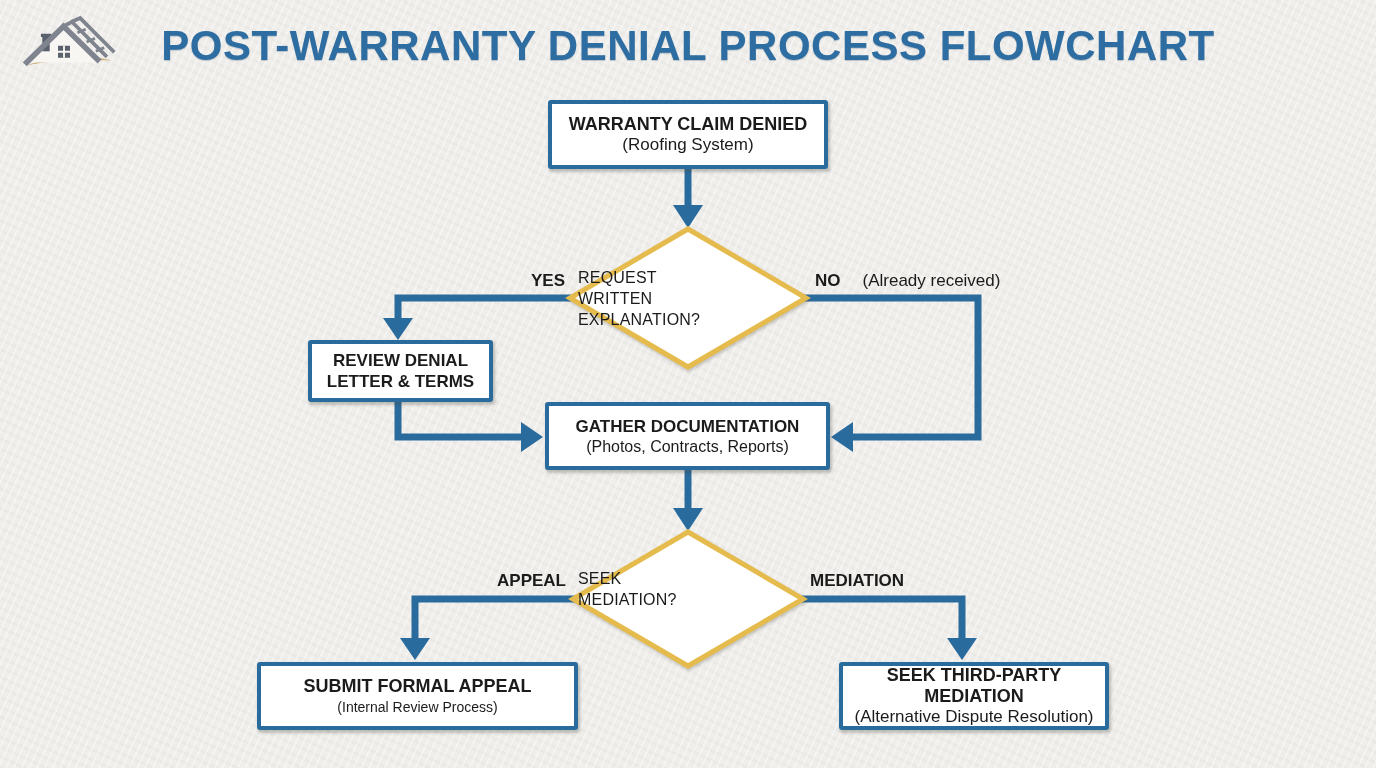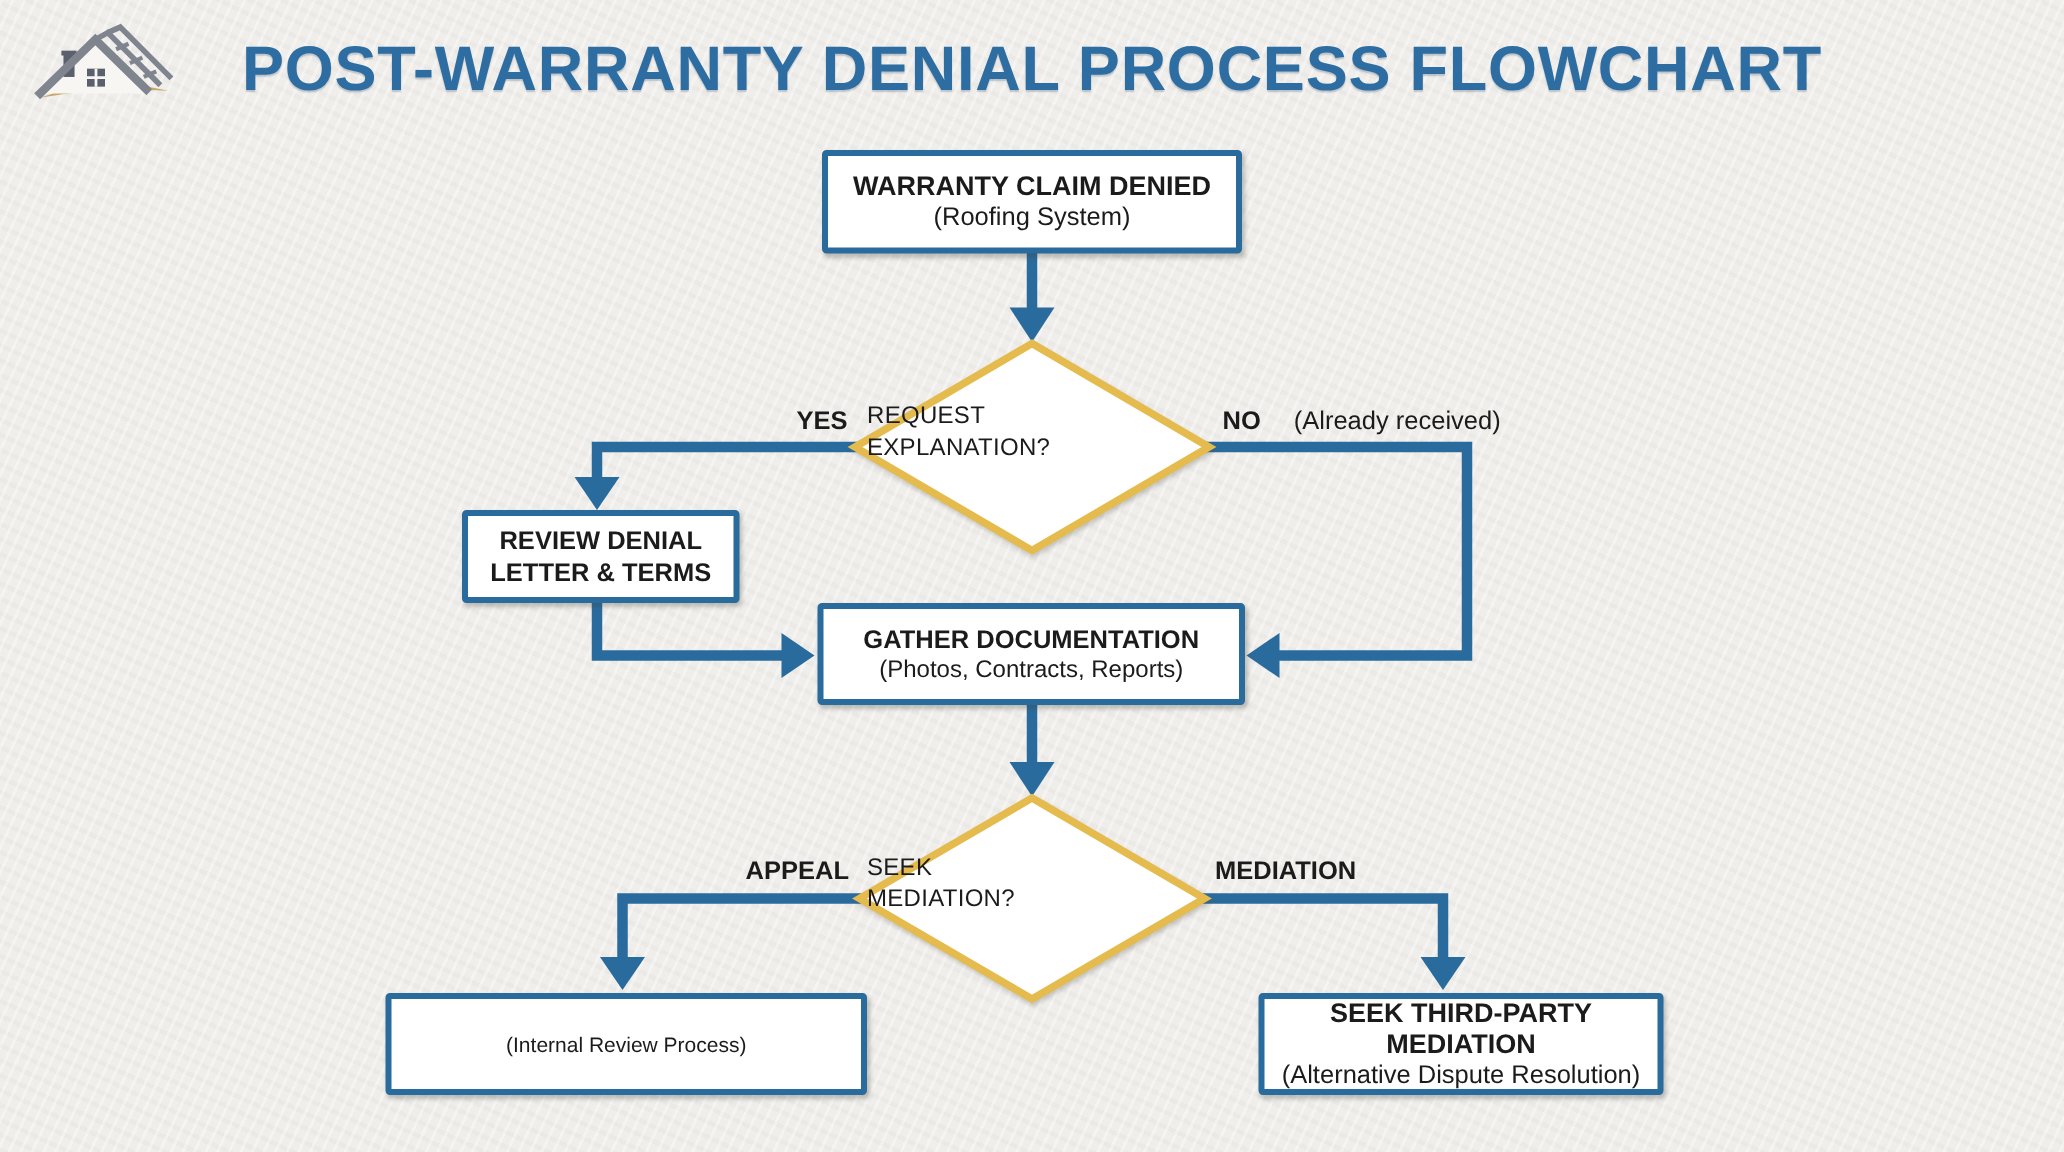--- a/index.html
+++ b/index.html
@@ -104,30 +104,32 @@
     <div class="node-title" style="font-size:18px;">WARRANTY CLAIM DENIED</div>
     <div class="node-sub" style="font-size:17px;">(Roofing System)</div>
   </div>
 
   <div class="node" style="left:545px;top:402px;width:285px;height:68px;">
     <div class="node-title">GATHER DOCUMENTATION</div>
     <div class="node-sub">(Photos, Contracts, Reports)</div>
   </div>
 
   <div class="node" style="left:257px;top:662px;width:321px;height:68px;">
+    <div class="node-title" style="font-size:18px;">SUBMIT FORMAL APPEAL</div>
     <div class="node-sub" style="font-size:14px;">(Internal Review Process)</div>
   </div>
 
   <div class="node" style="left:804px;top:662px;width:270px;height:68px;margin-left:35px;">
     <div class="node-title" style="font-size:18px;">SEEK THIRD-PARTY MEDIATION</div>
     <div class="node-sub" style="font-size:17px;">(Alternative Dispute Resolution)</div>
   </div>
 
   <div class="diamond-label" style="left:578px;top:267px;">
     <div>REQUEST</div>
+    <div>WRITTEN</div>
     <div>EXPLANATION?</div>
   </div>
 
   <div class="diamond-label" style="left:578px;top:568px;">
     <div>SEEK</div>
     <div>MEDIATION?</div>
   </div>
 
   <div class="edge-label b right-align" style="left:465px;top:271px;width:100px;font-weight:bold;">YES</div>
 

